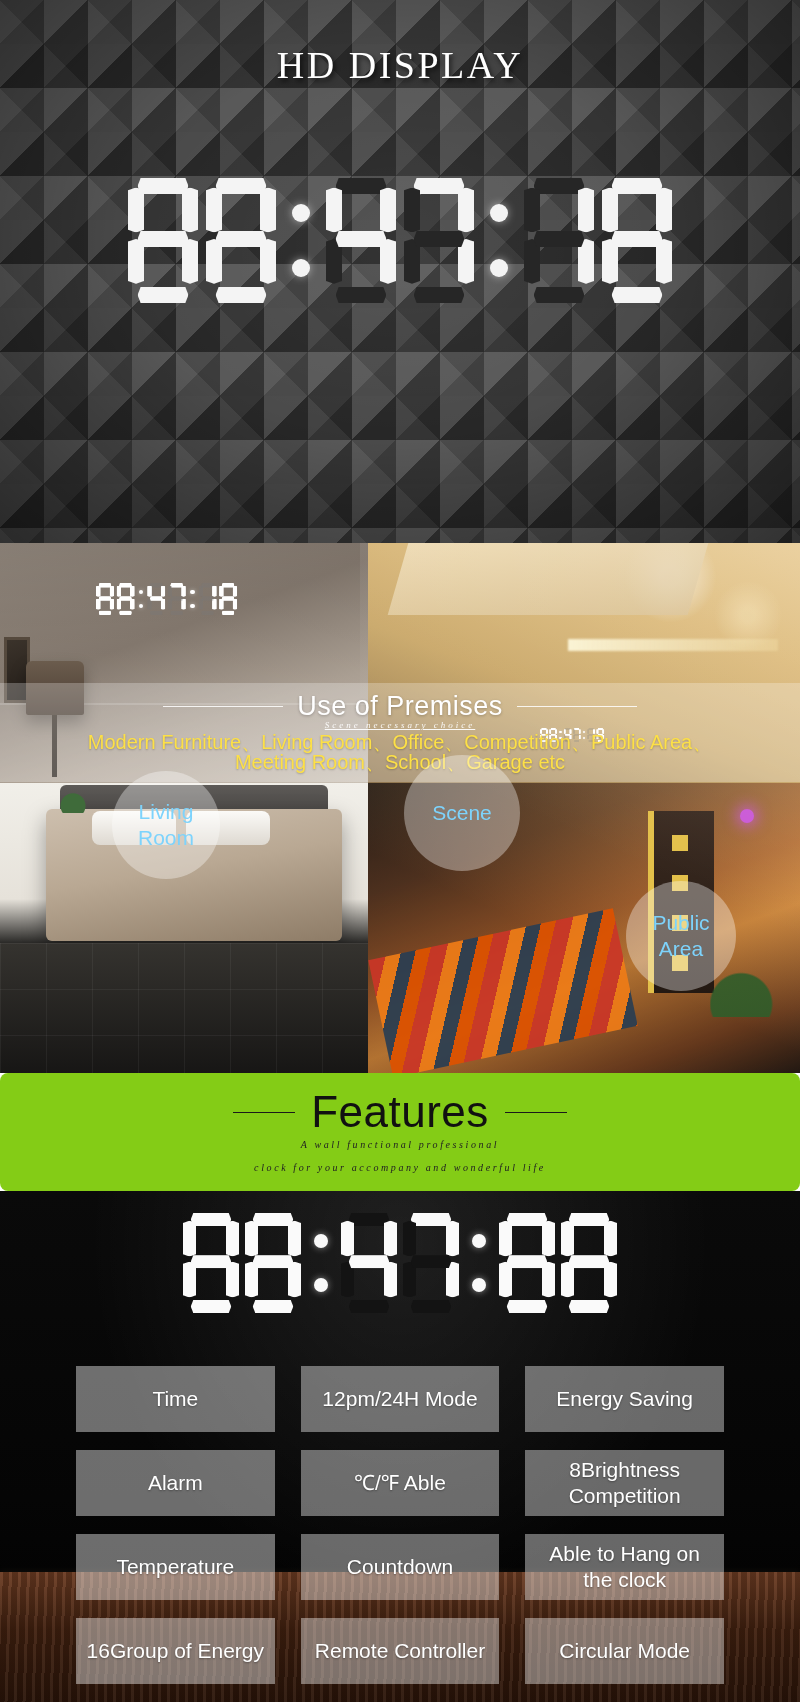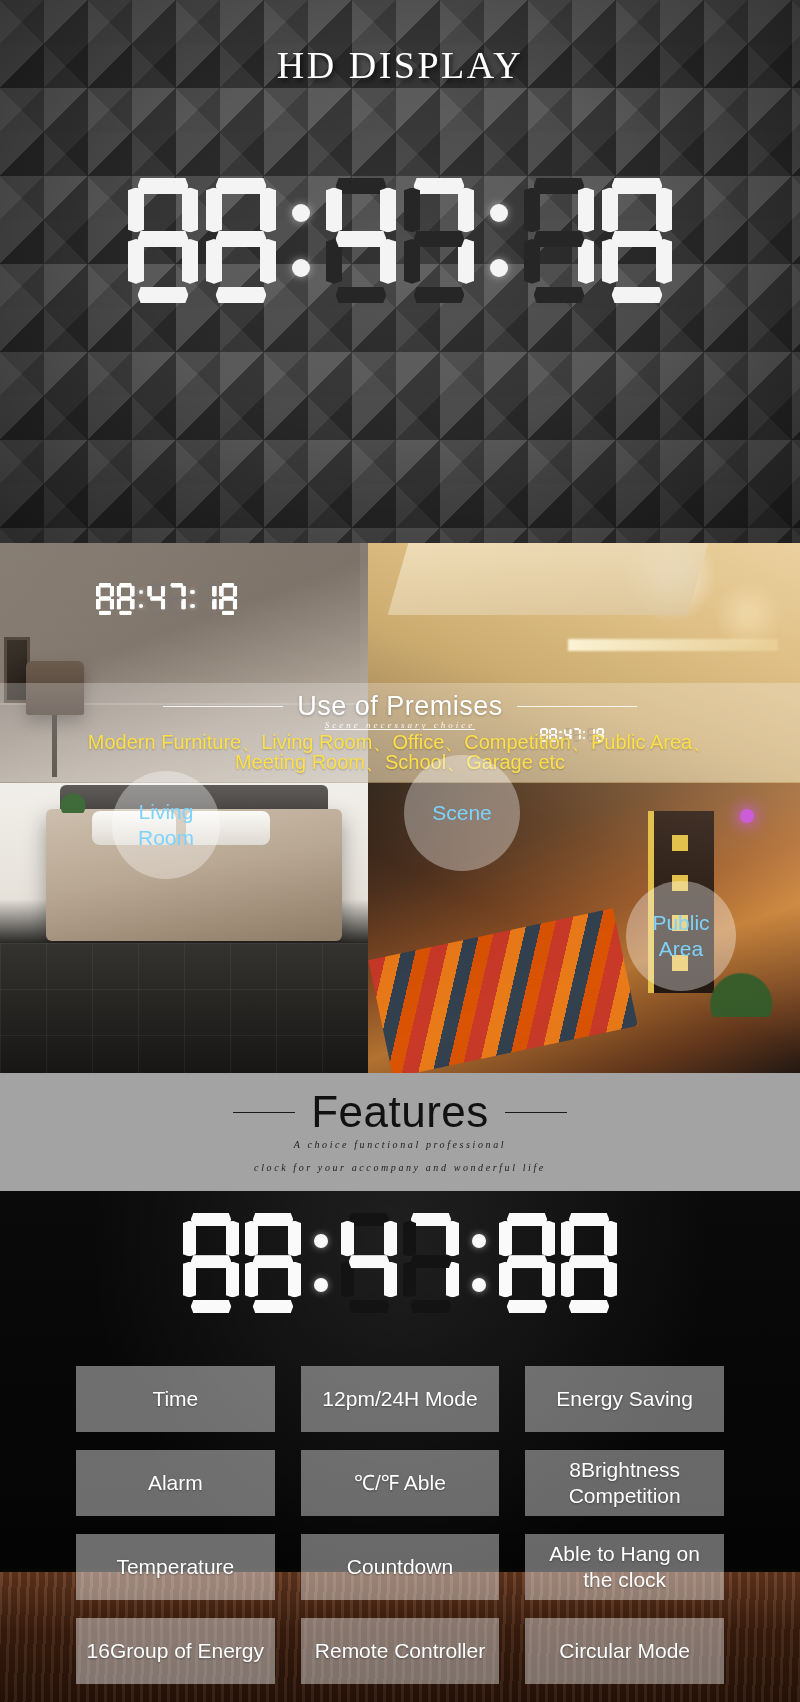--- a/index.html
+++ b/index.html
@@ -257,24 +257,25 @@
     color:#7dd3fc;
     font-size:21px;
     line-height:26px;
   }
   
 
   
   .features-head {
     position:relative;
     width:800px; height:118px;
-    background:#a3a3a3;
+    background:#84cc16;
     display:flex; flex-direction:column;
     align-items:center; justify-content:flex-start;
     padding-top:14px;
+    border-radius:8px;
   }
   .fh-row { display:flex; align-items:center; gap:16px; }
   .fh-rule { width:62px; height:1px; background:#1a1a1a; }
   .fh-title {
     font-size:44px; font-weight:300; color:#111; letter-spacing:.5px;
   }
   .fh-sub1, .fh-sub2 {
     font-family:"Liberation Serif", serif;
     font-style:italic;
     color:#222;
@@ -484,21 +485,21 @@
       </span>
     </div>
   </section>
 
   <section class="features-head">
     <div class="fh-row">
       <span class="fh-rule"></span>
       <span class="fh-title">Features</span>
       <span class="fh-rule"></span>
     </div>
-    <div class="fh-sub1">A choice functional professional</div>
+    <div class="fh-sub1">A wall functional professional</div>
     <div class="fh-sub2">clock for your accompany and wonderful life</div>
   </section>
 
   <section class="featpanel">
     <div class="fp-bg"></div>
     <div class="fp-woodglow"></div>
     <div class="fp-wood"></div>
 
     <div class="fp-clock">
       <div class="led-clock" id="feat-clock">

